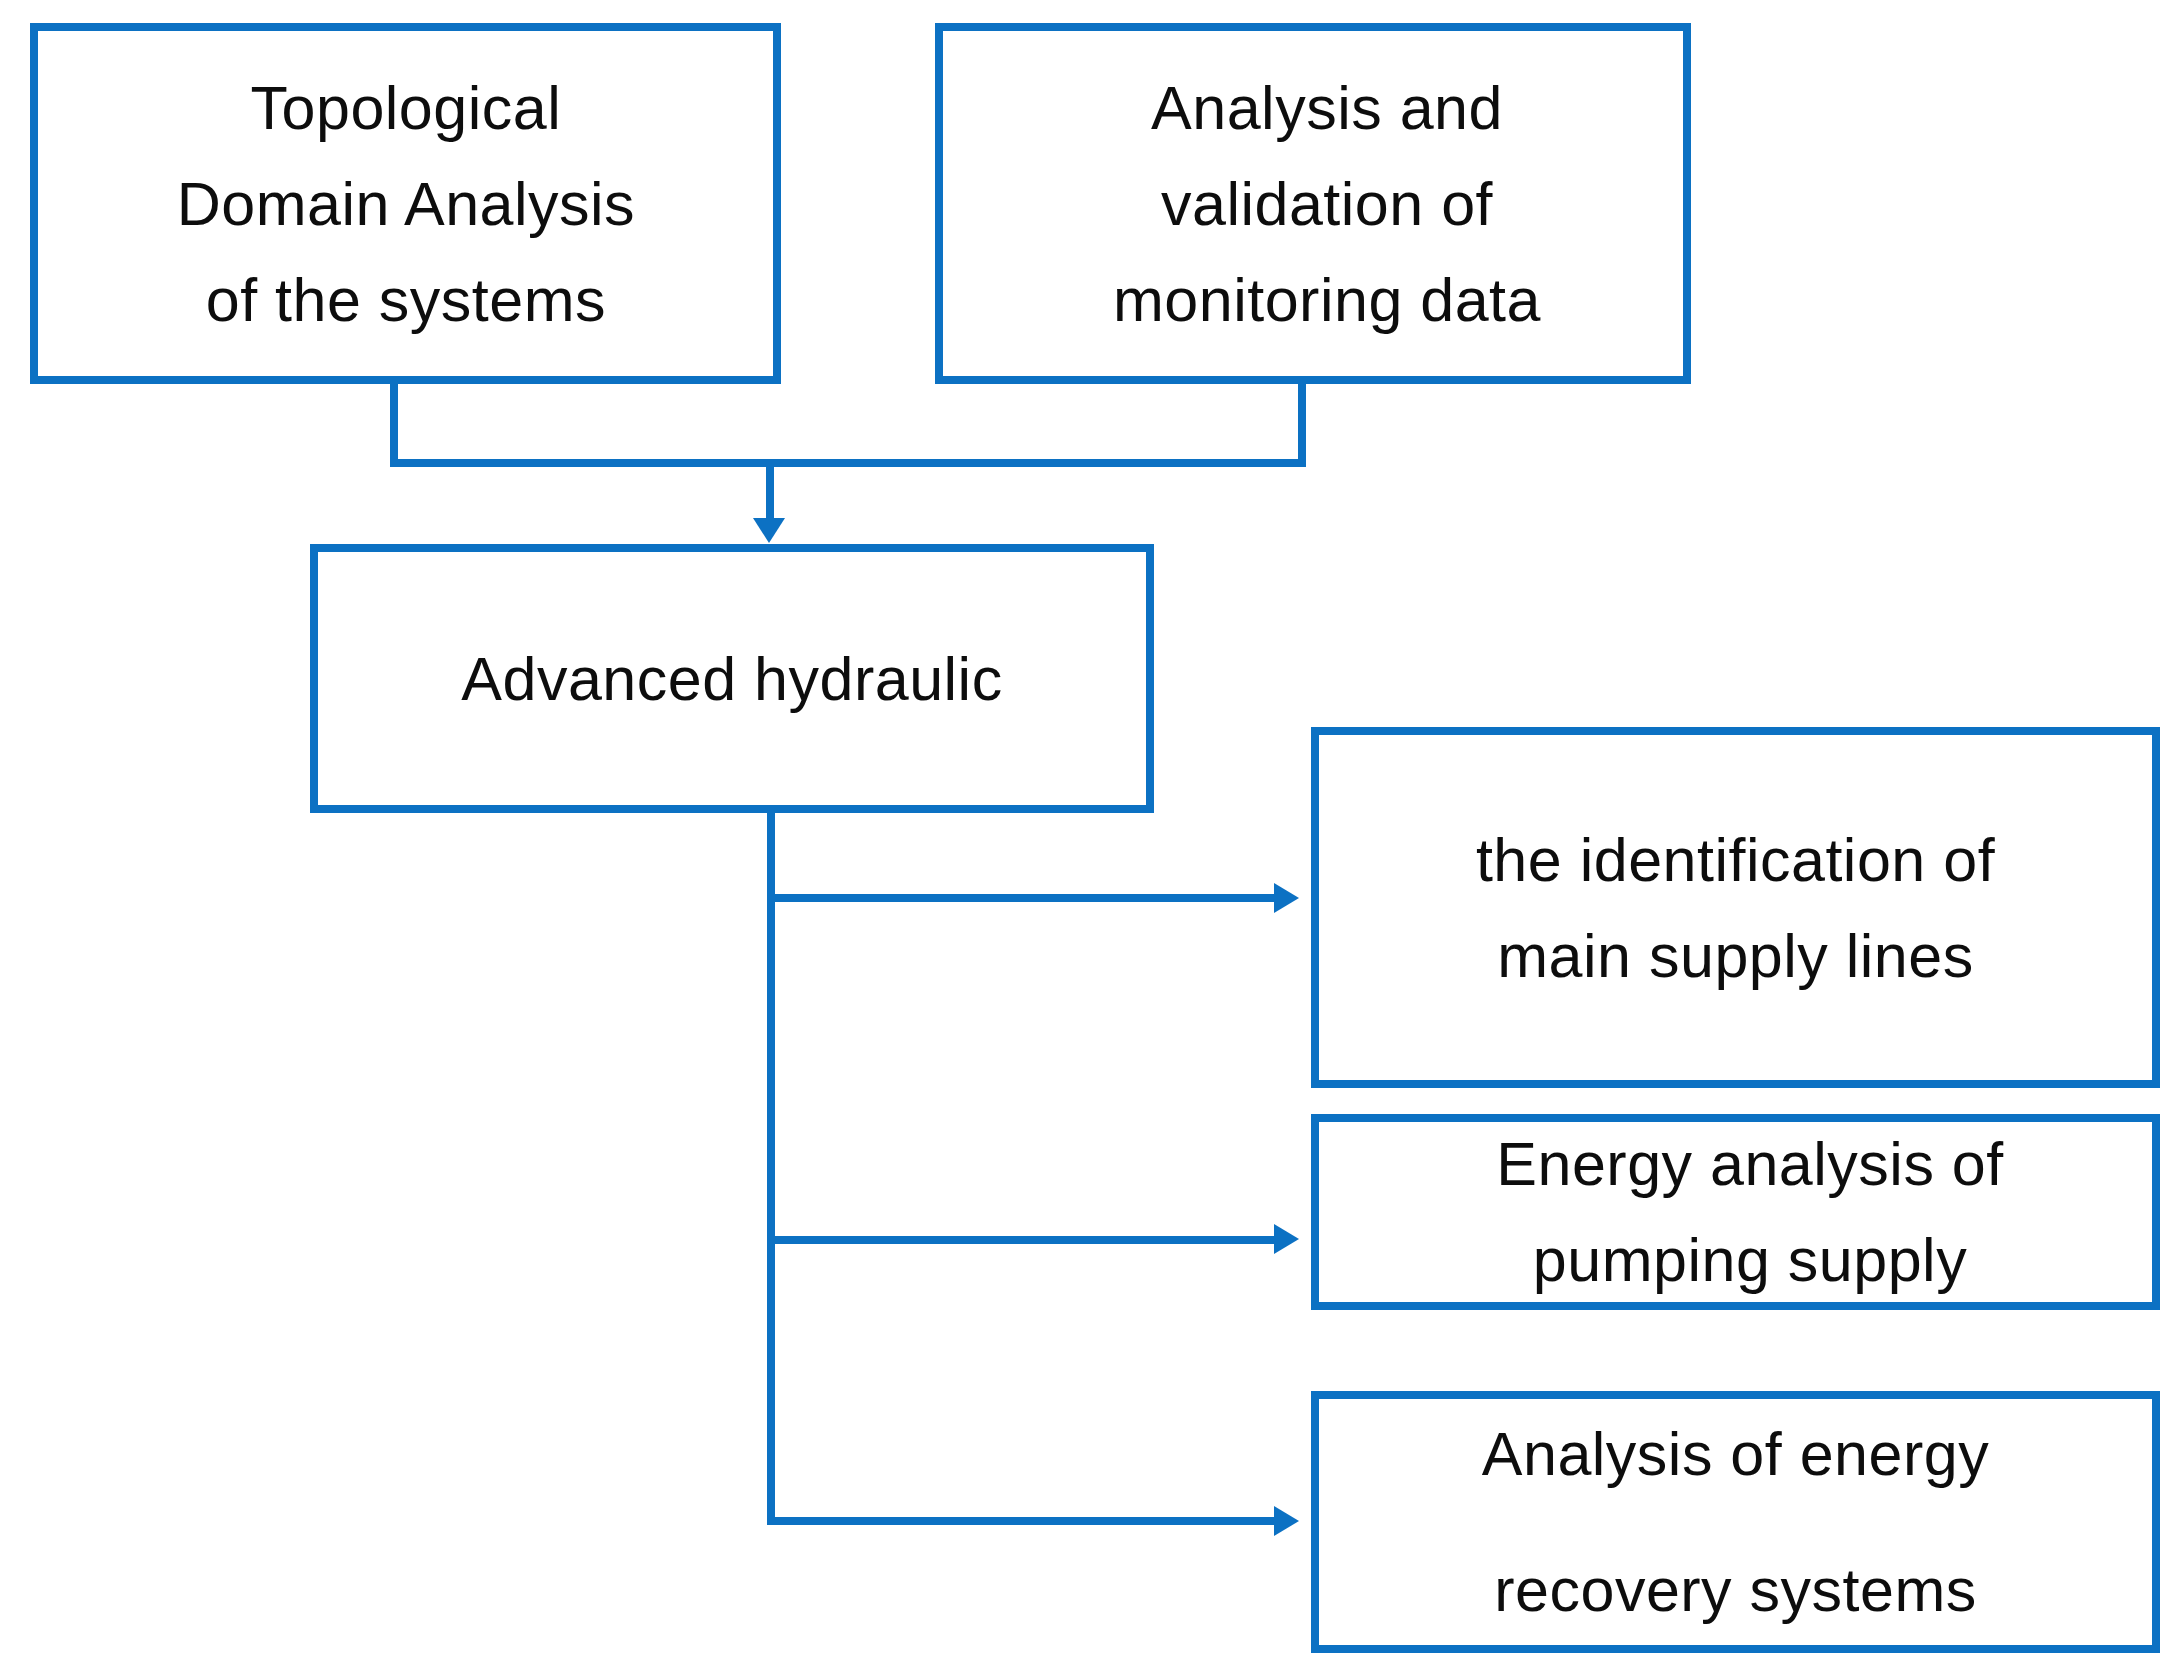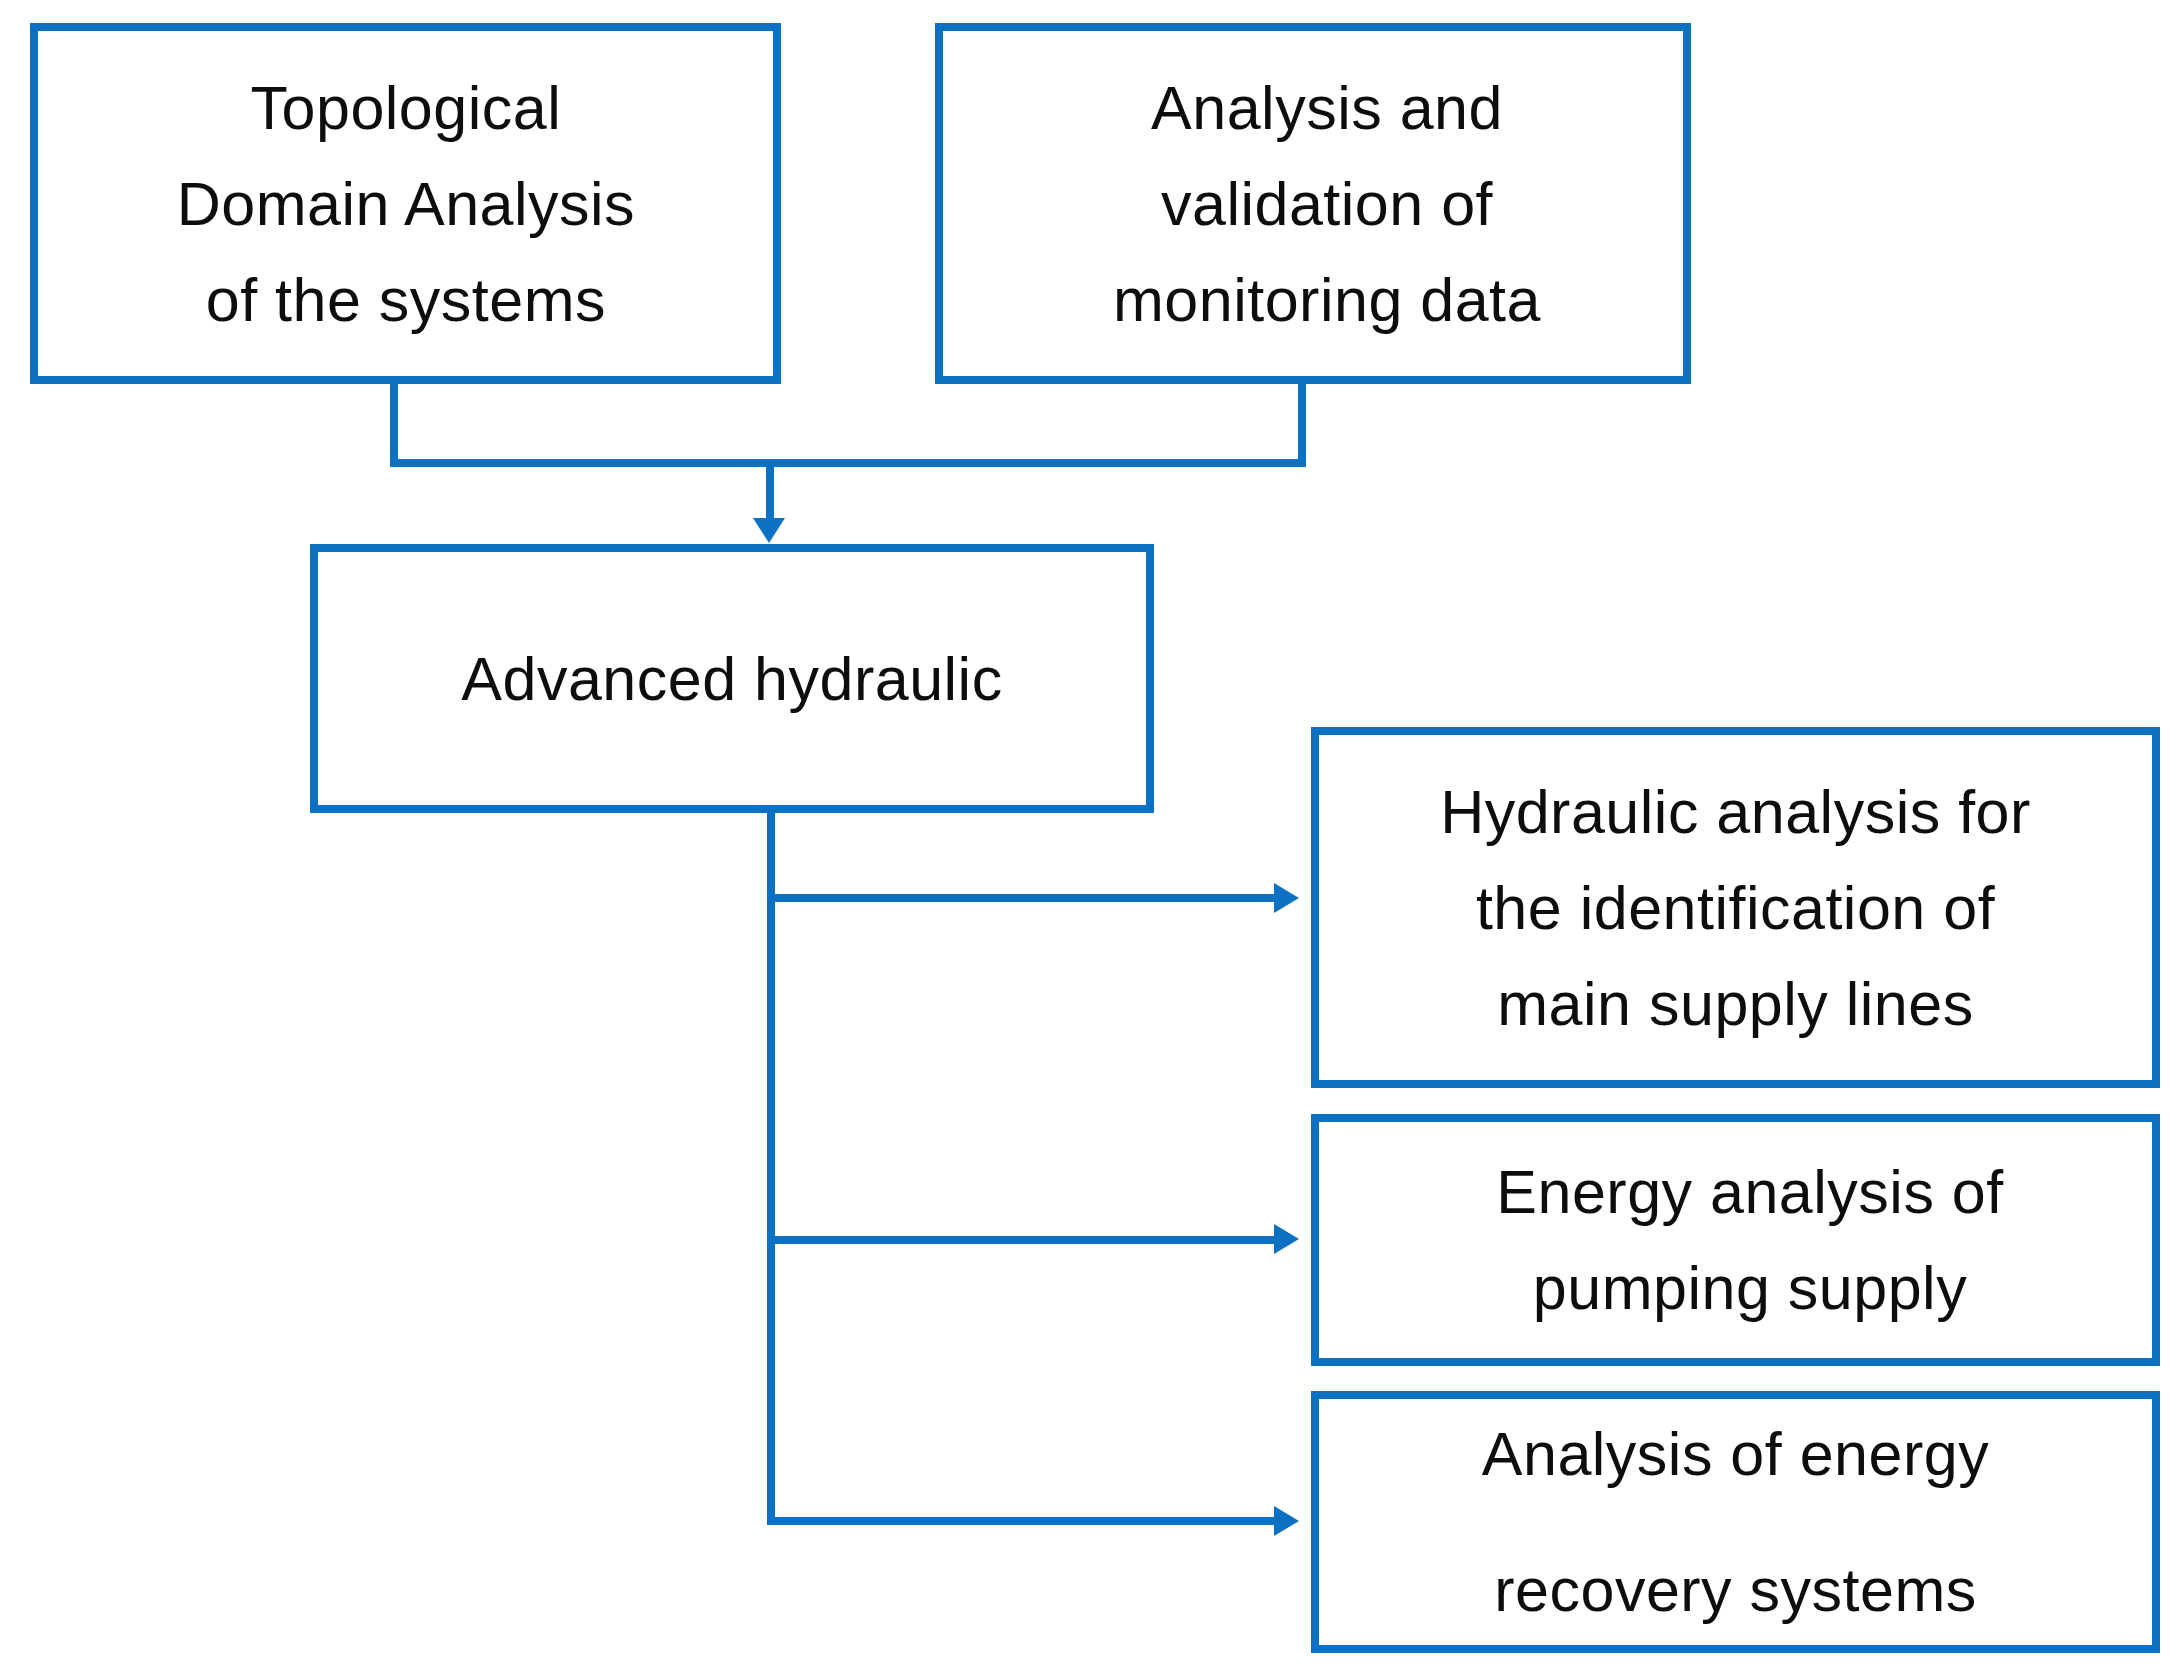--- a/index.html
+++ b/index.html
@@ -37,21 +37,21 @@
     letter-spacing:0.5px;
     margin-left:12px;
   }
   .node .line{white-space:nowrap;}
 
   
   .node-a{left:18.4px;  top:23px;   width:751px;  height:361px;}
   .node-b{left:923px;top:23px;   width:756px;  height:361px;padding-left:28px;}
   .node-c{left:298px; top:544px;  width:844px; height:269px;}
   .node-d{left:1299px;top:727px;  width:849px;  height:361px;}
-  .node-e{left:1299px;top:1114px; width:849px;  height:252px;padding-left:29px;}
+  .node-e{left:1299px;top:1114px; width:849px;  height:196px;padding-left:29px;}
   .node-f{left:1299px;top:1391px; width:849px;  height:262px;gap:40px;}
 
   
   .line-seg{position:absolute;background:var(--accent);}
   .v-from-a{left:390px; top:380px; width:8.3px;   height:87px;}
   .v-from-b{left:1298px;top:380px; width:8.3px;   height:87px;}
   .h-join  {left:390px; top:459px; width:916px; height:8.3px;}
   .v-arrow-shaft{left:766px;top:464px;width:8.3px;height:55px;}
   .v-trunk {left:767px; top:808px; width:8.3px;   height:717px;}
   .h-branch-1{left:771px;top:894px; width:503px;height:8.3px;}
@@ -90,21 +90,20 @@
     <div class="line">Analysis and</div>
     <div class="line">validation of</div>
     <div class="line">monitoring data</div>
   </div>
 
   <div class="node node-c">
     <div class="line">Advanced hydraulic</div>
   </div>
 
   <div class="node node-d">
-    <div class="line">Hydraulic analysis for</div>
     <div class="line">the identification of</div>
     <div class="line">main supply lines</div>
   </div>
 
   <div class="node node-e">
     <div class="line">Energy analysis of</div>
     <div class="line">pumping supply</div>
   </div>
 
   <div class="node node-f">

